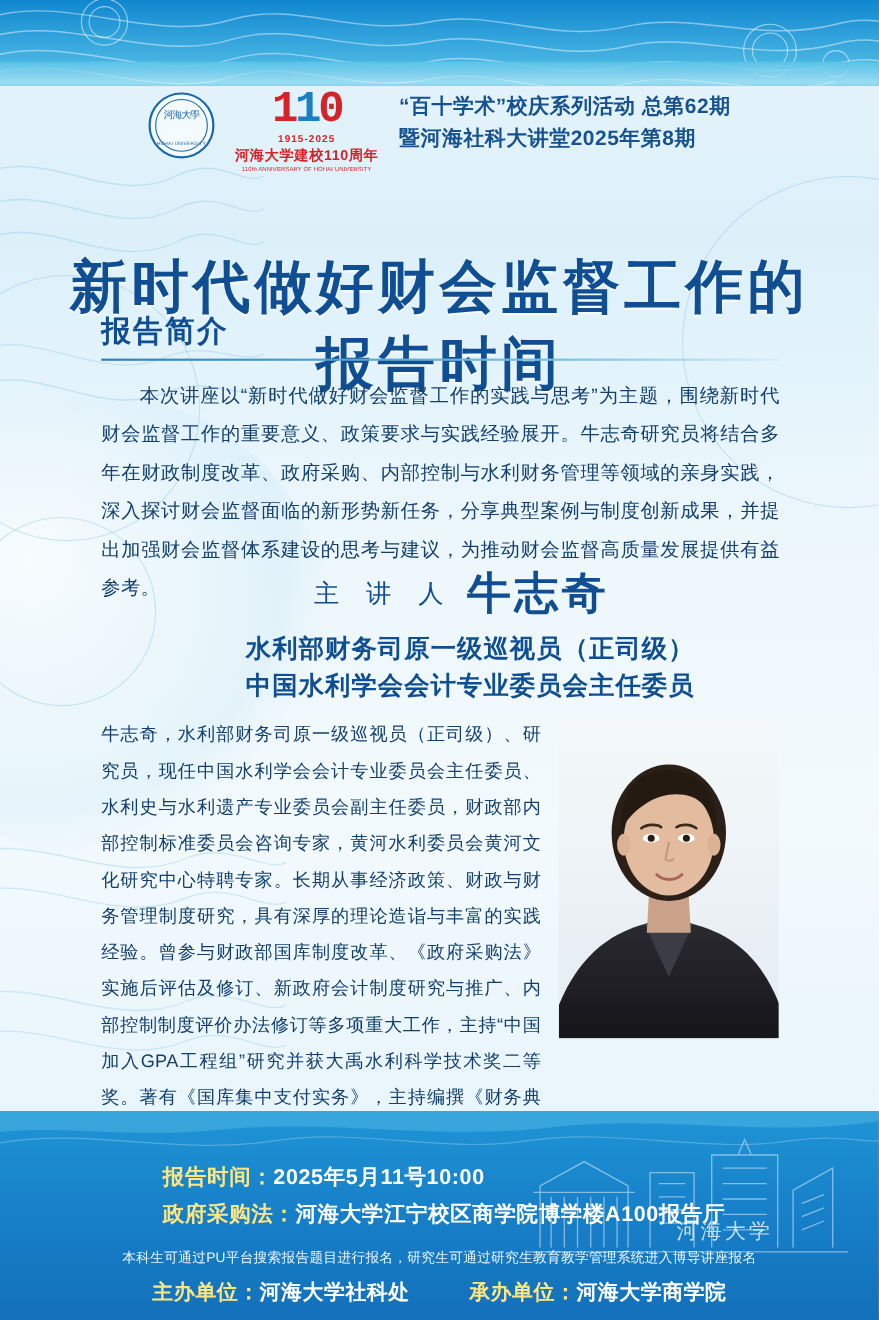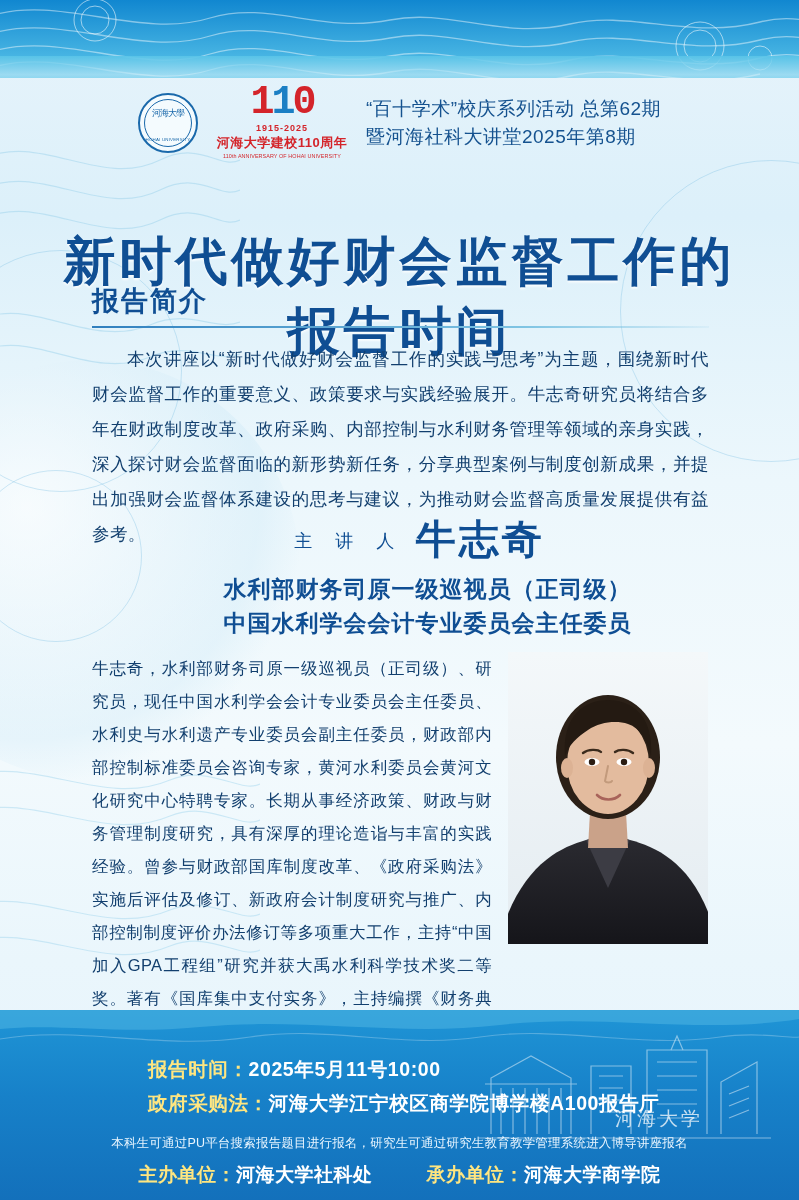--- a/index.html
+++ b/index.html
@@ -53,21 +53,21 @@
     opacity: 0.5;
   }
 
   
   .header {
     position: absolute;
     top: 84px; left: 0;
     width: 799px;
     height: 78px;
     display: flex;
-    align-items: center;
+    align-items: flex-start;
     justify-content: center;
     gap: 14px;
   }
   .hohai-seal {
     width: 56px; height: 56px;
     border: 2px solid #1a69ab;
     border-radius: 50%;
     position: relative;
     flex: none;
     background: #f4fbfe;
@@ -127,21 +127,21 @@
   }
   .anniv-en {
     font-size: 5.4px;
     color: #d4242a;
     letter-spacing: 0.1px;
     margin-top: 1px;
   }
   .series {
     flex: none;
     color: #15528f;
-    font-weight: normal;
+    font-weight: bold;
     line-height: 1.5;
     font-size: 19px;
     letter-spacing: 0.5px;
   }
 
   
   .title {
     position: absolute;
     top: 178px; left: 0;
     width: 799px;
@@ -188,21 +188,21 @@
 
   
   .speaker-line {
     position: absolute;
     top: 512px; left: 0;
     width: 799px;
     text-align: center;
     color: #0f4e93;
   }
   .speaker-label {
-    font-size: 18px;
+    font-size: 23px;
     letter-spacing: 9px;
     vertical-align: 6px;
     margin-left: 40px;
   }
   .speaker-name {
     font-size: 40px;
     font-weight: bold;
     letter-spacing: 3px;
     margin-left: 8px;
   }

